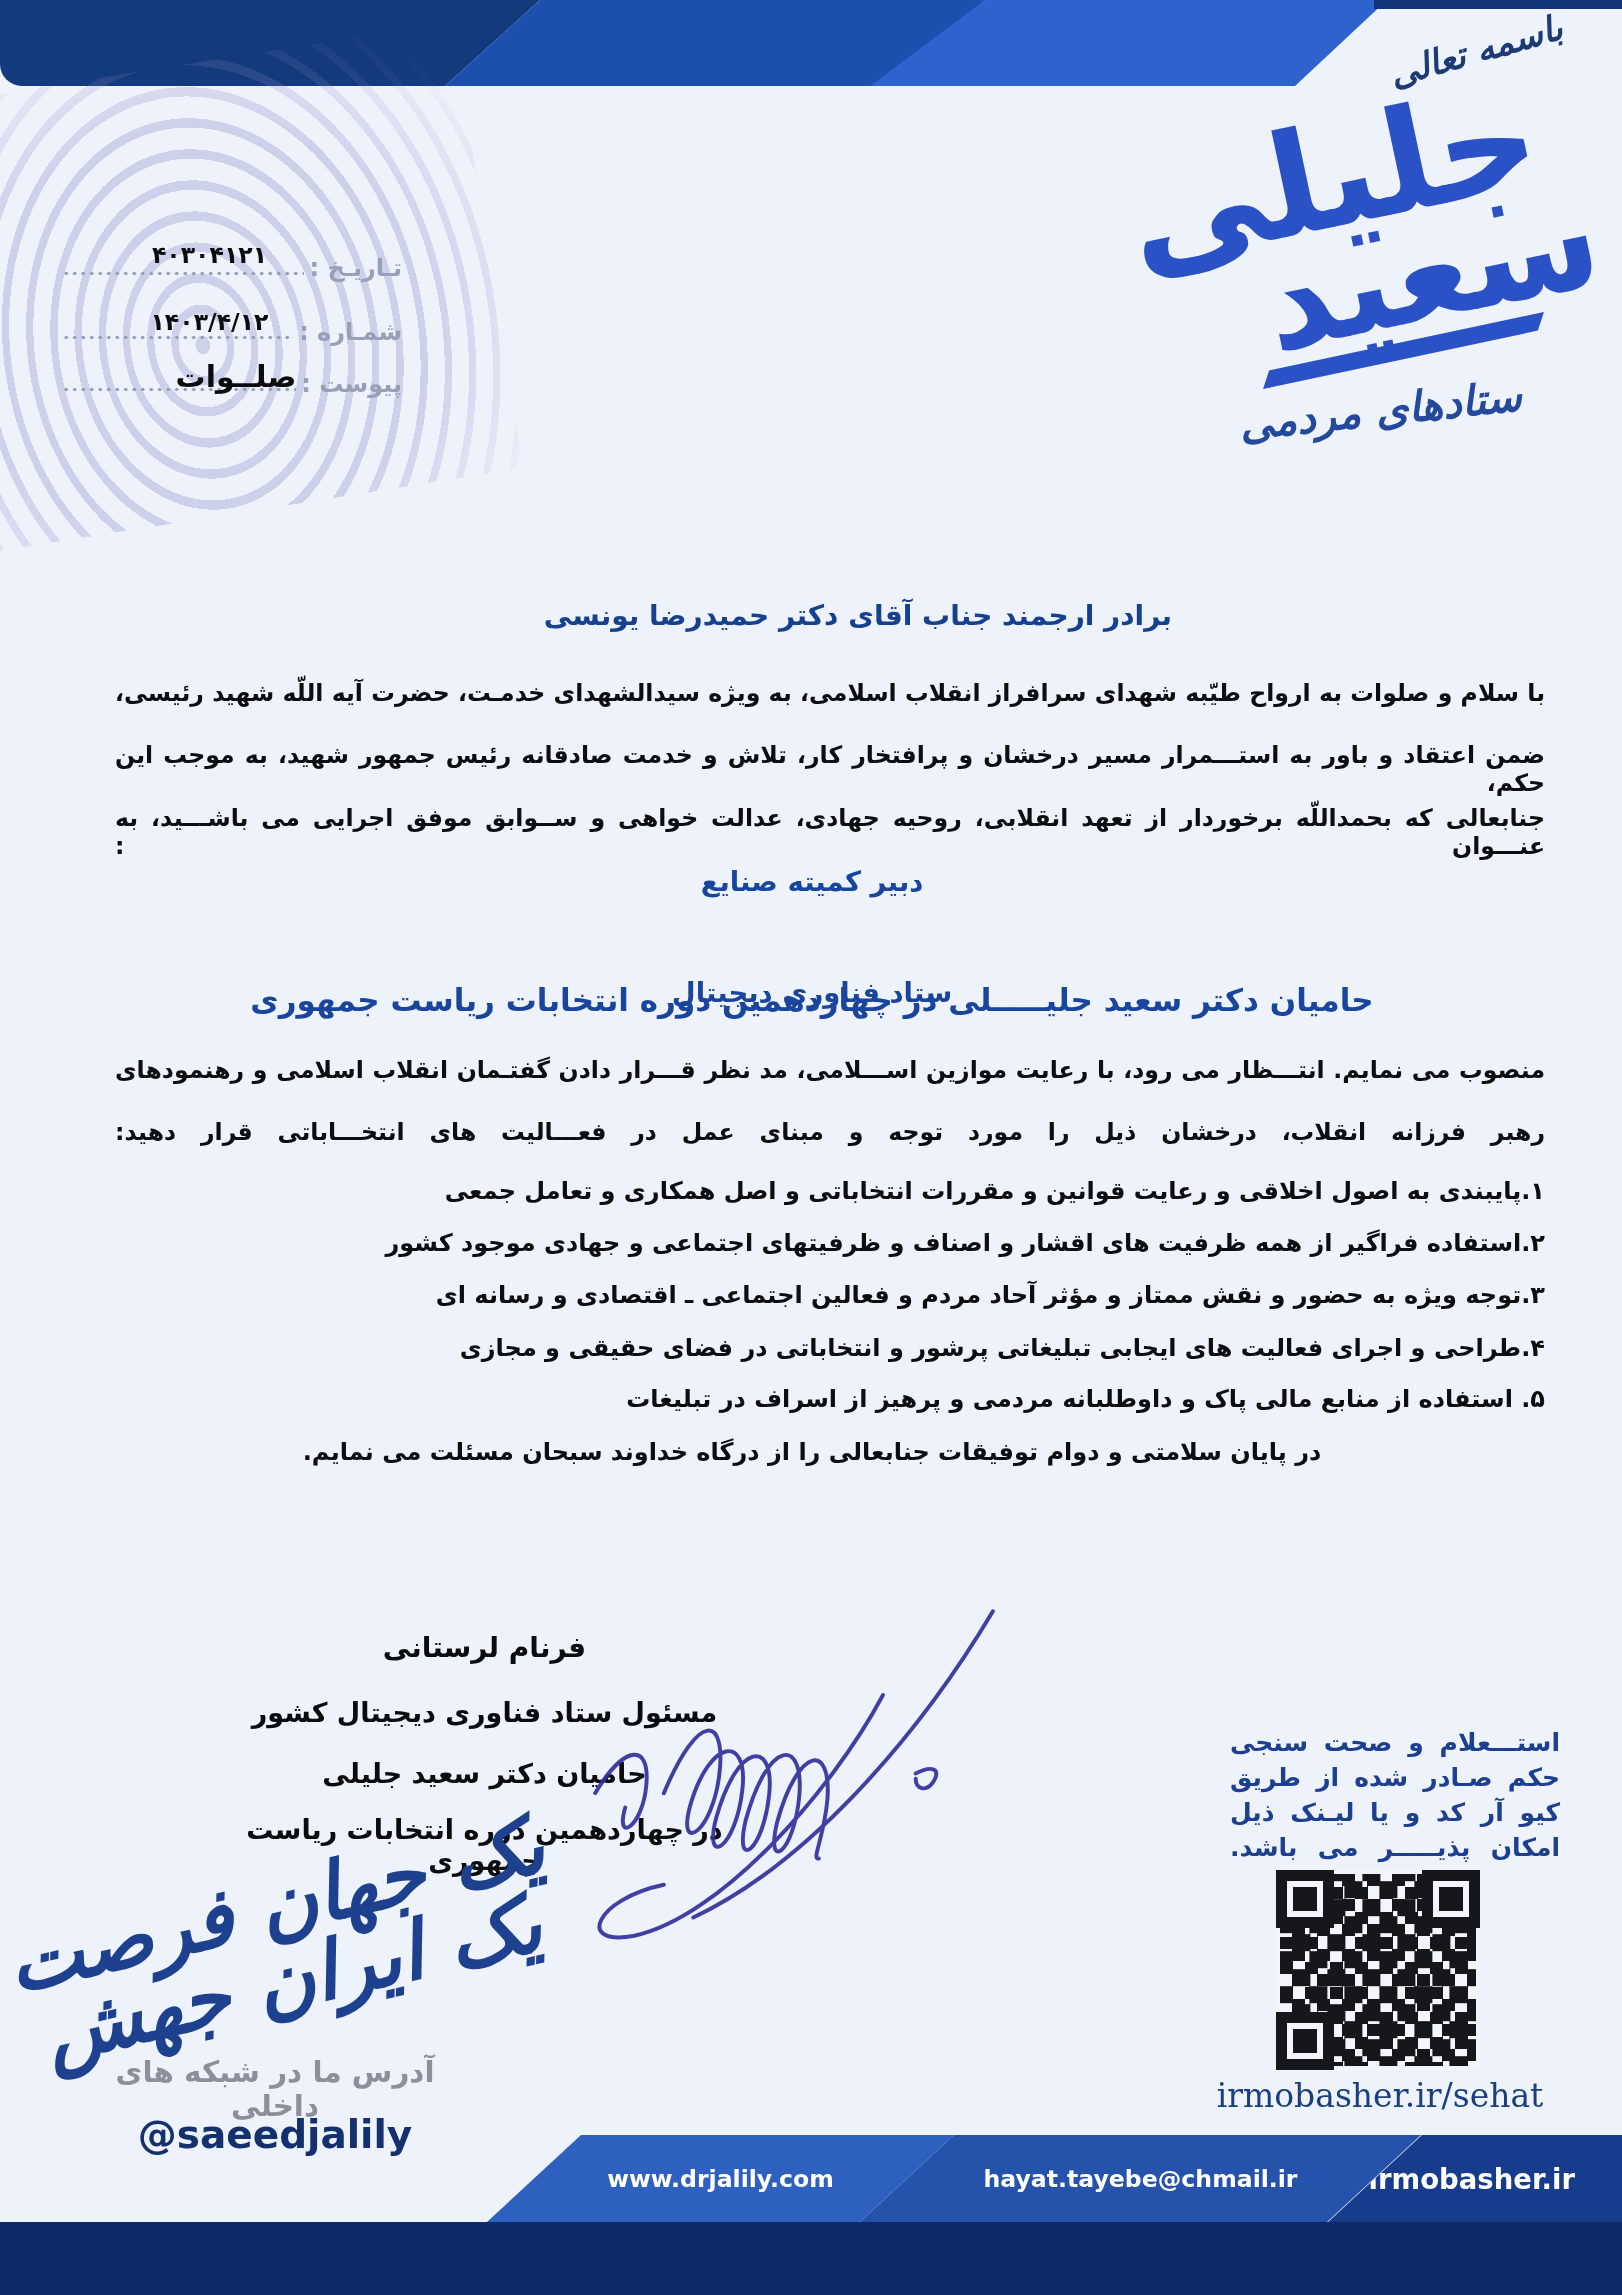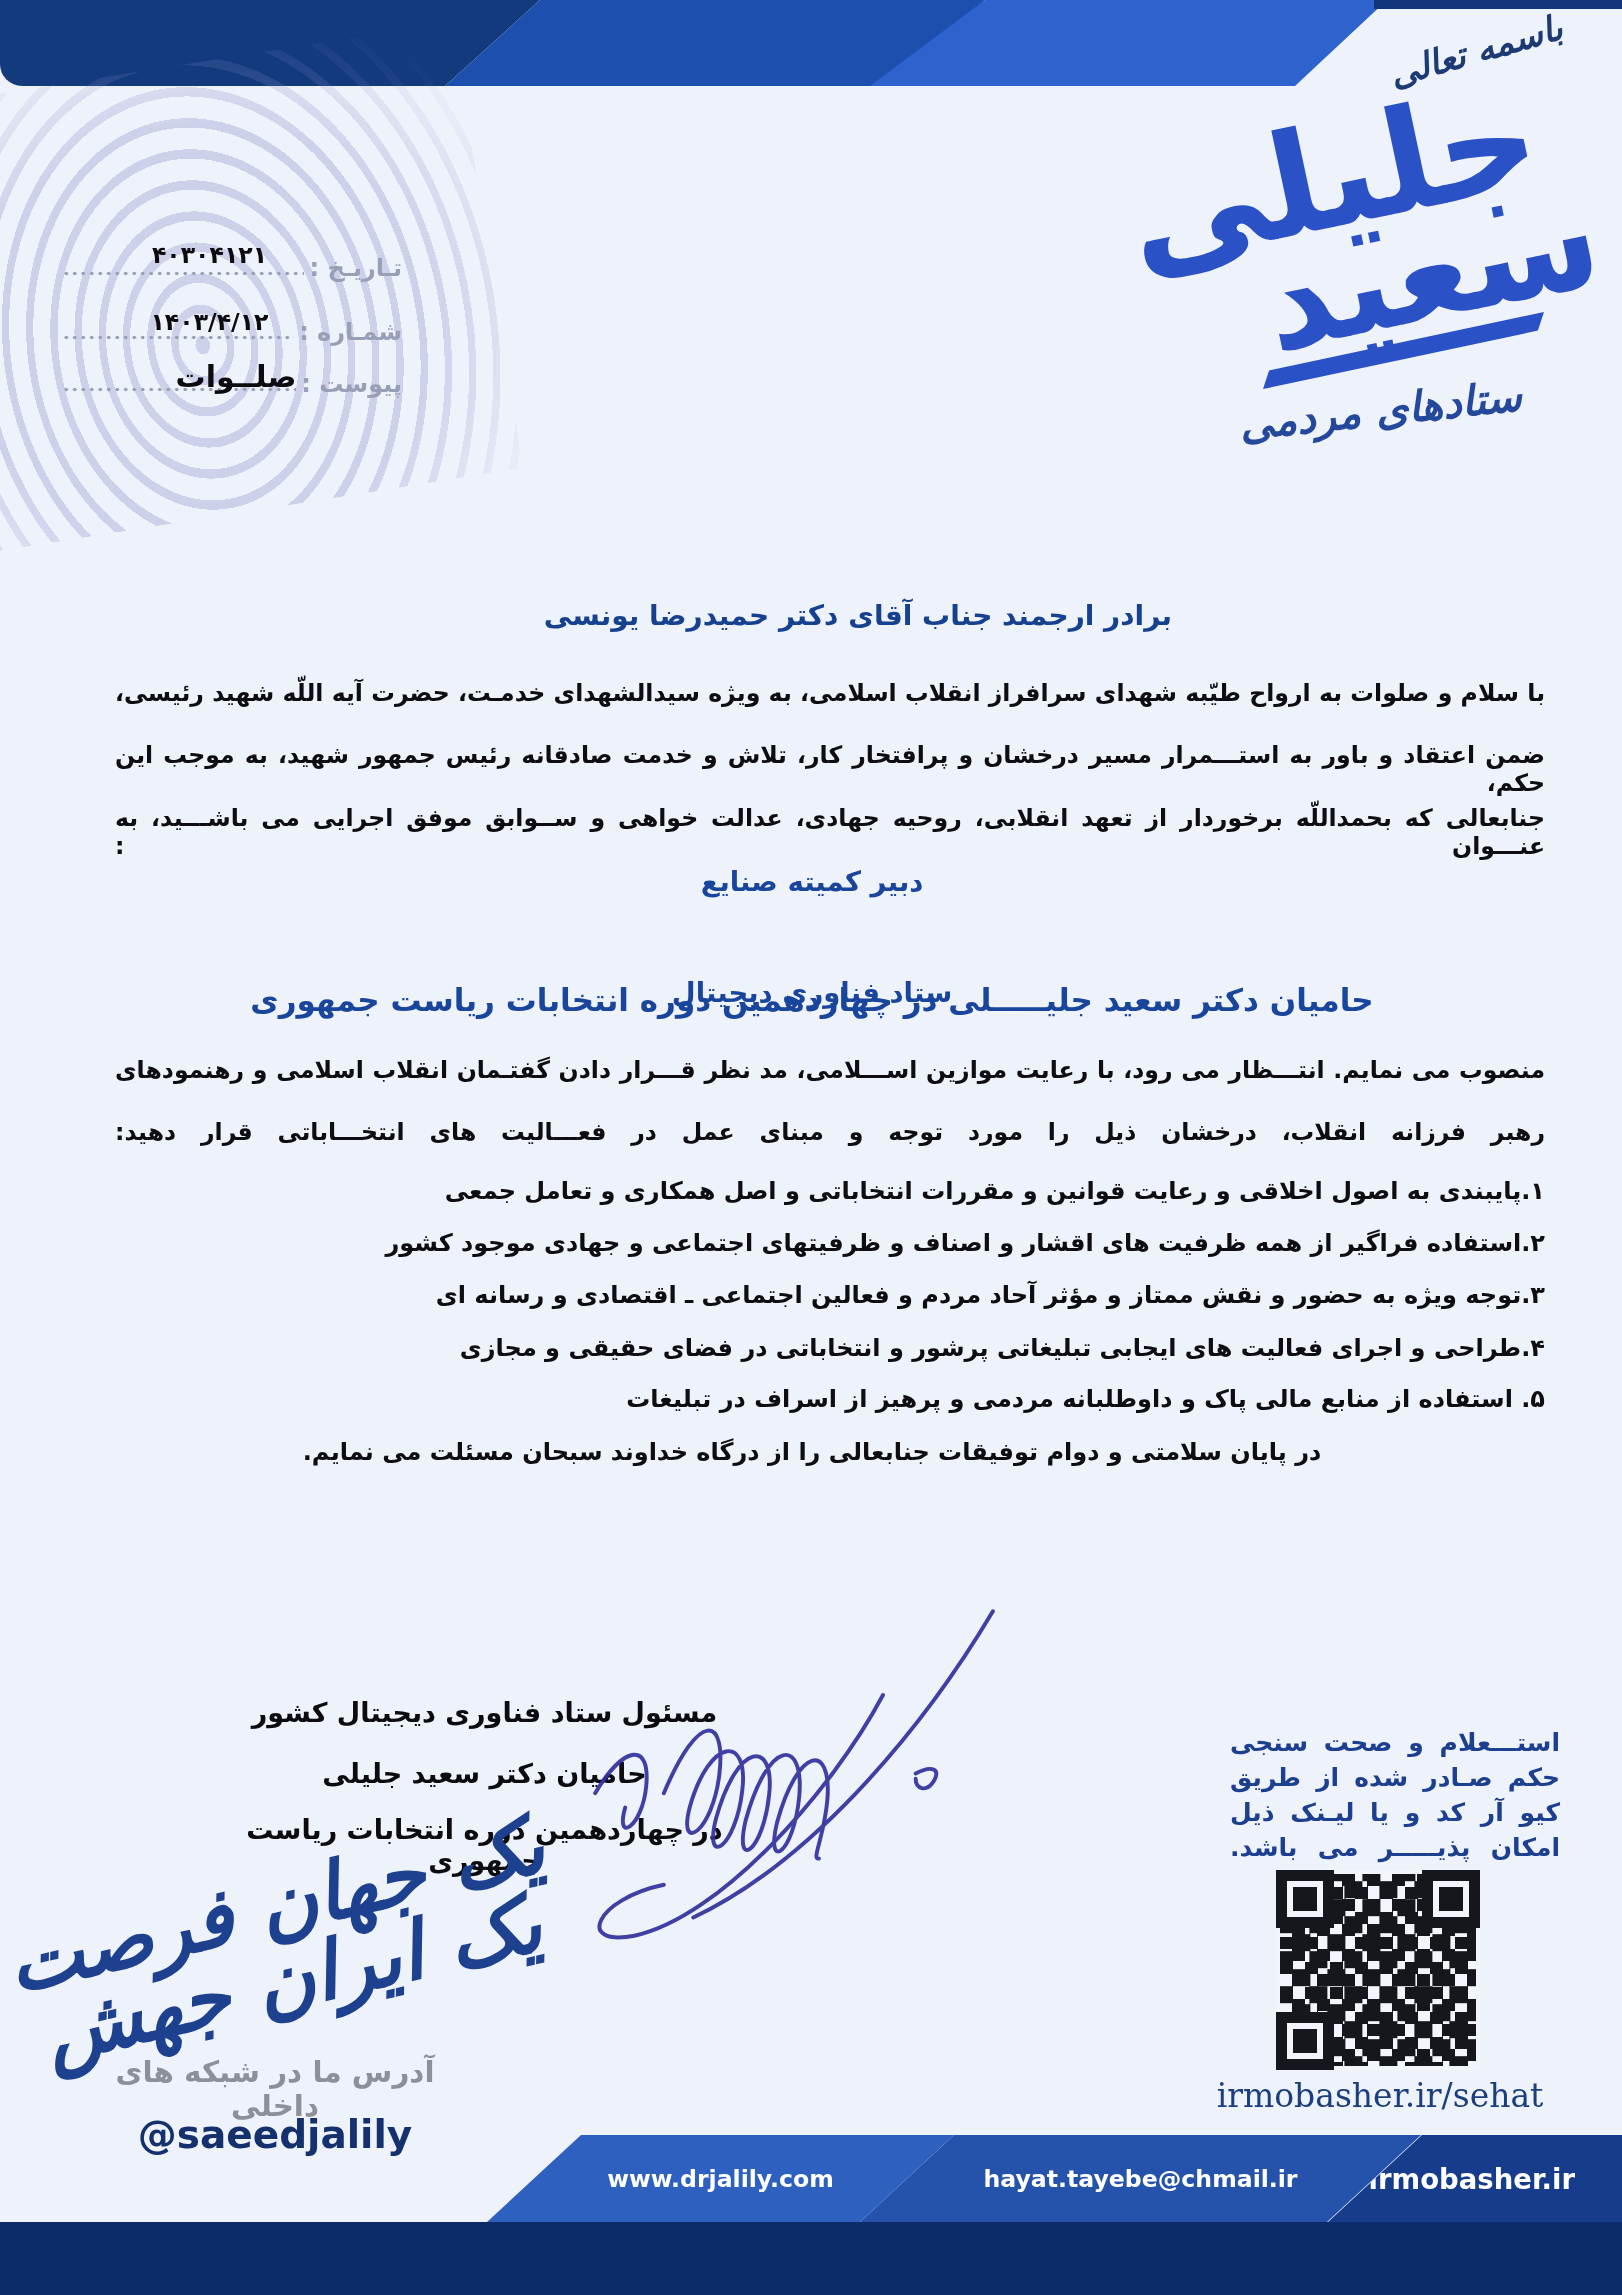--- a/index.html
+++ b/index.html
@@ -145,20 +145,21 @@
     <div class="tline just" style="top:1056px;">منصوب می نمایم. انتـــظار می رود، با رعایت موازین اســـلامی، مد نظر قـــرار دادن گفتـمان انقلاب اسلامی و رهنمودهای</div>
     <div class="tline just" style="top:1118px;">رهبر فرزانه انقلاب، درخشان ذیل را مورد توجه و مبنای عمل در فعـــالیت های انتخـــاباتی قرار دهید:</div>
     <div class="tline item" style="top:1177px;">۱.پایبندی به اصول اخلاقی و رعایت قوانین و مقررات انتخاباتی و اصل همکاری و تعامل جمعی</div>
     <div class="tline item" style="top:1229px;">۲.استفاده فراگیر از همه ظرفیت های اقشار و اصناف و ظرفیتهای اجتماعی و جهادی موجود کشور</div>
     <div class="tline item" style="top:1281px;">۳.توجه ویژه به حضور و نقش ممتاز و مؤثر آحاد مردم و فعالین اجتماعی ـ اقتصادی و رسانه ای</div>
     <div class="tline item" style="top:1334px;">۴.طراحی و اجرای فعالیت های ایجابی تبلیغاتی پرشور و انتخاباتی در فضای حقیقی و مجازی</div>
     <div class="tline item" style="top:1385px;">۵. استفاده از منابع مالی پاک و داوطلبانه مردمی و پرهیز از اسراف در تبلیغات</div>
     <div class="tline closing" style="top:1438px;">در پایان سلامتی و دوام توفیقات جنابعالی را از درگاه خداوند سبحان مسئلت می نمایم.</div>
   </div>
 
+  <div class="sig-block sig-name" style="top:1631px;">فرنام لرستانی</div>
   <div class="sig-block sig-role" style="top:1697px;">مسئول ستاد فناوری دیجیتال کشور</div>
   <div class="sig-block sig-role" style="top:1758px;">حامیان دکتر سعید جلیلی</div>
   <div class="sig-block sig-role" style="top:1814px;">در چهاردهمین دوره انتخابات ریاست جمهوری</div>
 
   <svg class="sig-svg" width="543" height="380" viewBox="0 0 830 580">
     <g fill="none" stroke="#32309c" stroke-width="6" stroke-linecap="round" opacity="0.92">
       <path d="M255 330 C310 200 350 215 340 300 C330 390 275 425 295 350 C325 245 385 240 375 325 C365 415 315 445 335 368 C368 250 425 248 416 332 C407 420 362 450 380 372 C415 245 470 245 462 335 C454 422 410 452 428 375 C460 258 512 252 505 340 C500 398 480 432 492 430"></path>
       <path d="M300 520 C470 440 640 250 758 52"></path>
       <path d="M590 180 C510 330 340 520 210 548 C120 565 150 492 255 470"></path>
       <path d="M150 330 C195 255 235 252 228 320 C222 382 180 408 196 352"></path>

